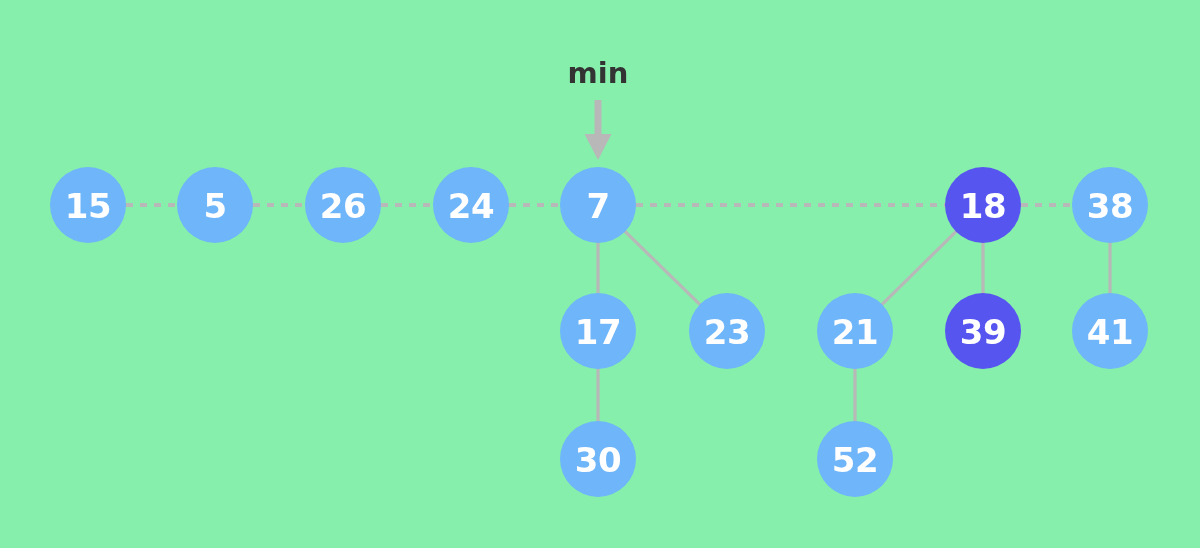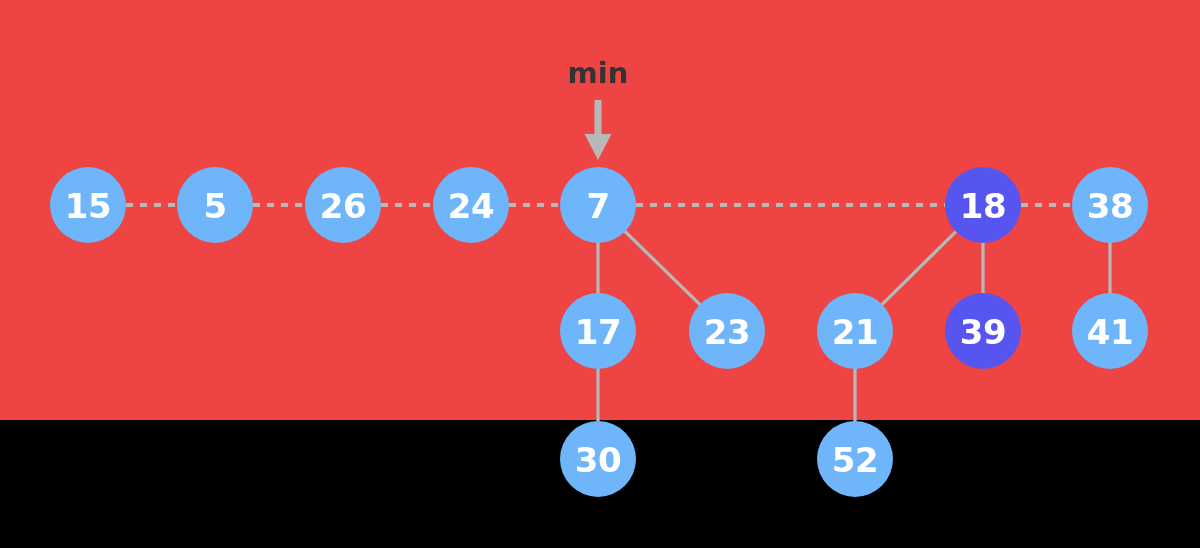--- a/index.html
+++ b/index.html
@@ -10,22 +10,22 @@
   }
   body {
     width: 1200px;
     height: 548px;
     overflow: hidden;
     font-family: "DejaVu Sans", "Liberation Sans", sans-serif;
   }
   #stage {
     position: relative;
     width: 1200px;
-    height: 420px;
-    background: #ef4444;
+    height: 548px;
+    background: #86efac;
   }
   #graph-svg {
     position: absolute;
     top: 0;
     left: 0;
     width: 1200px;
     height: 548px;
     display: block;
   }
   .node-circle {

